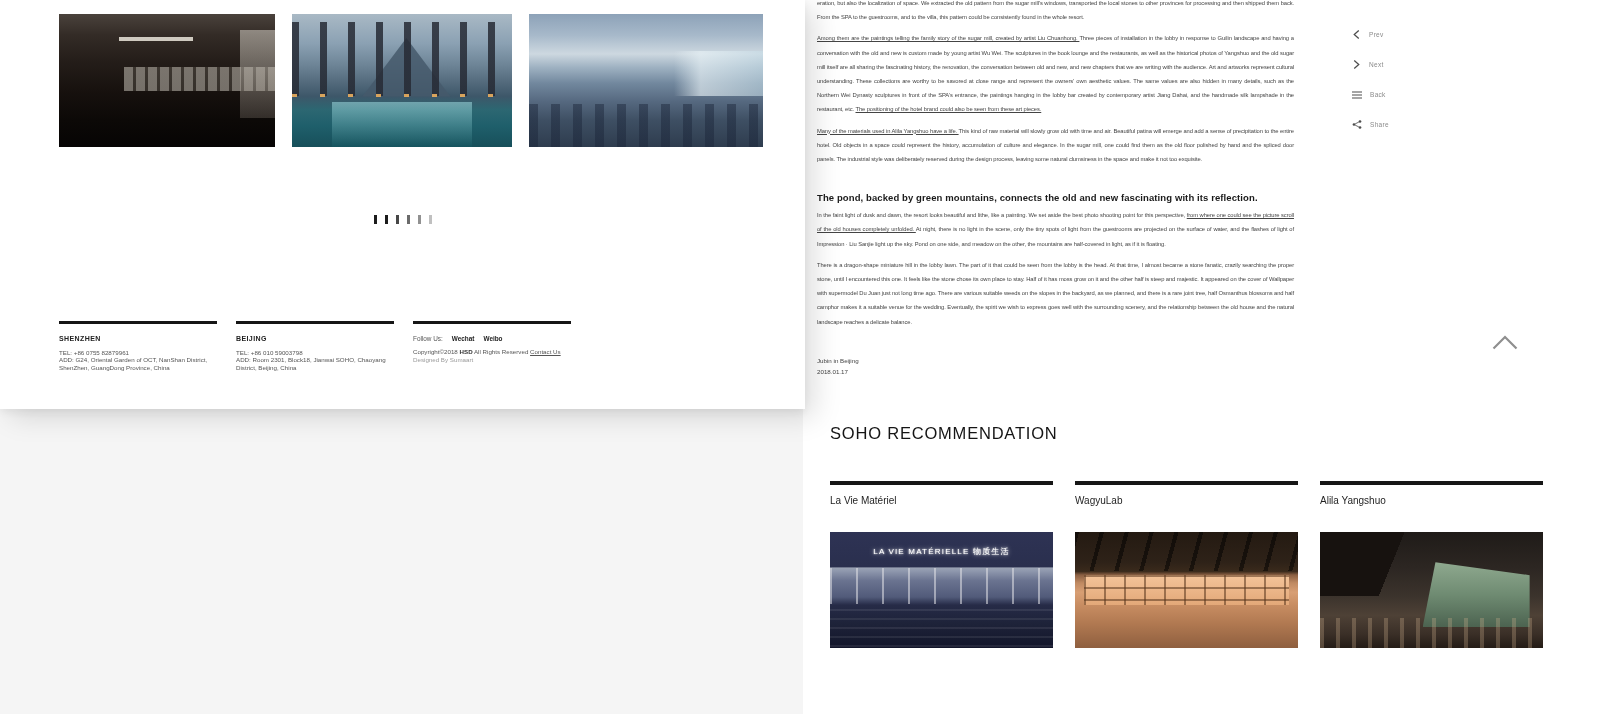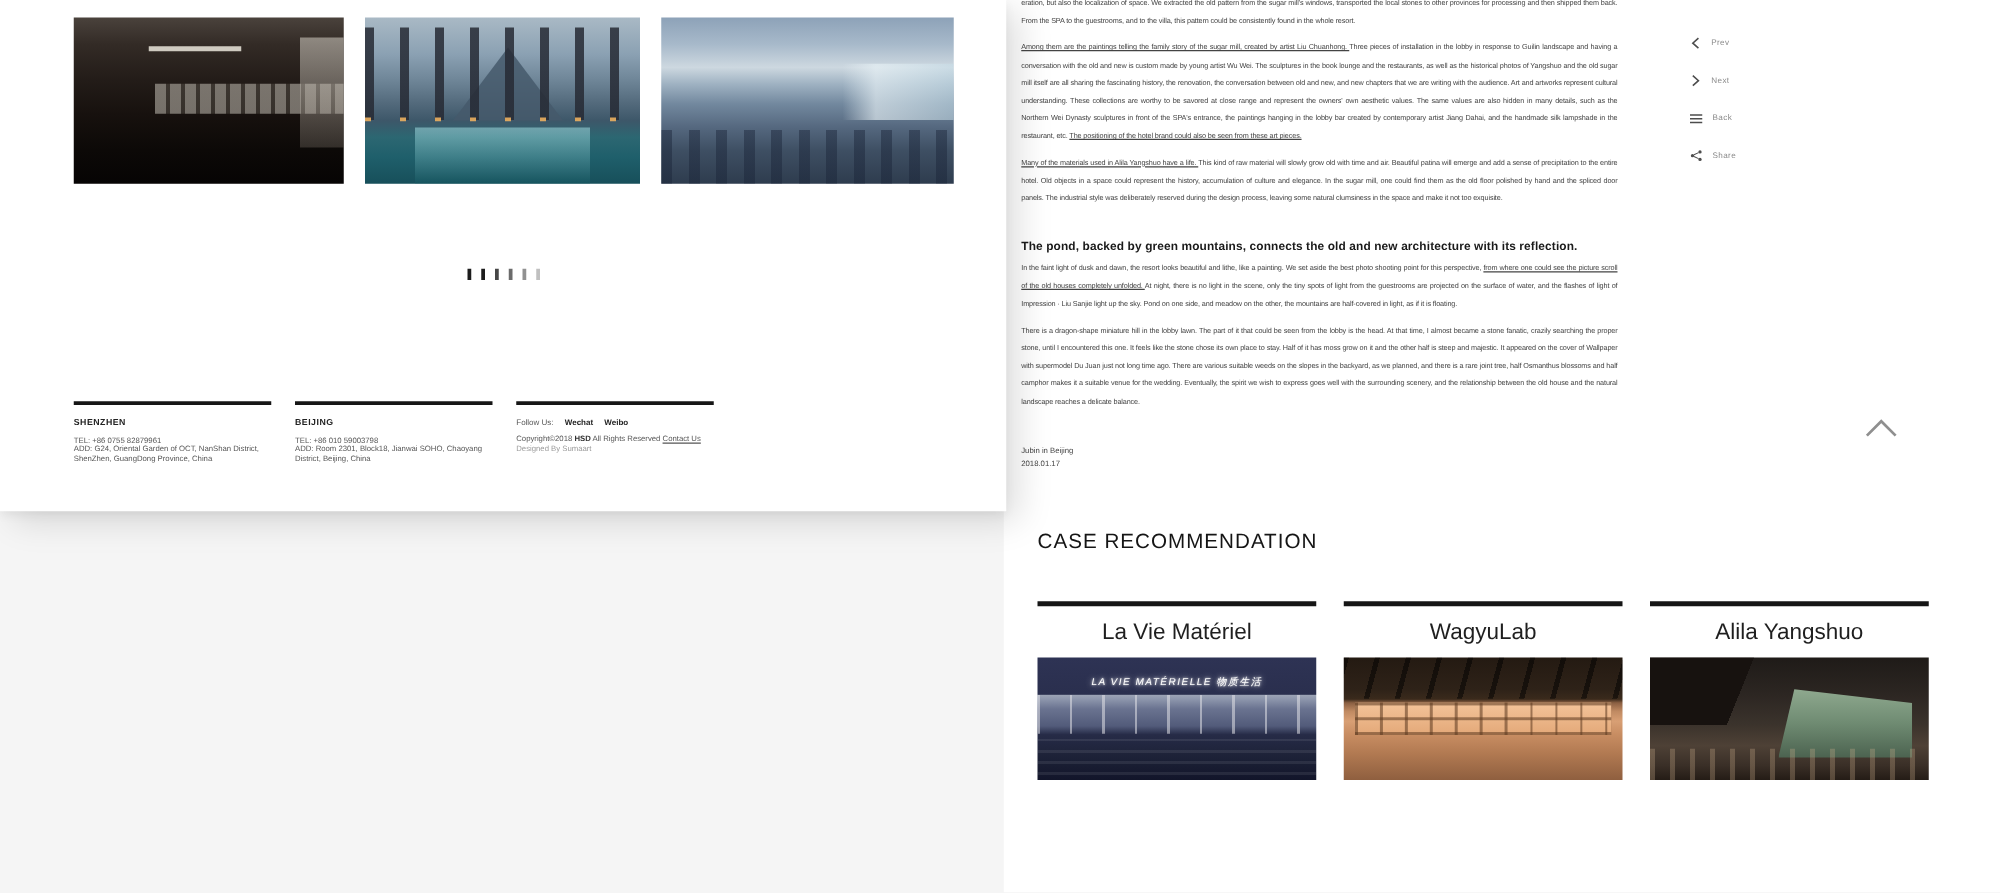--- a/index.html
+++ b/index.html
@@ -69,22 +69,22 @@
   .nav-item svg { display:block; }
   .nav-label { font-size:6.5px; color:#8a8a8a; letter-spacing:0.3px; }
 
   .back-to-top { position:absolute; left:688px; top:334px; width:30px; height:18px; cursor:pointer; }
 
   
   .case-title { position:absolute; left:27px; top:424px; font-size:16.5px; letter-spacing:0.8px; color:#151515; font-weight:500; }
   .cards { position:absolute; left:27px; top:481px; width:713px; display:grid; grid-template-columns:repeat(3,223px); column-gap:22px; }
   .card { cursor:pointer; }
   .card-rule { height:4px; background:#161616; }
-  .card-name { font-size:18px; color:#1f1f1f; font-weight:500; margin-top:10px;text-align:center; }
-  .case-photo { margin-top:10px; height:98px; position:relative; overflow:hidden;font-style:italic; }
+  .card-name { font-size:10px; color:#1f1f1f; font-weight:500; margin-top:10px; }
+  .case-photo { margin-top:26px; height:116px; position:relative; overflow:hidden; }
 
   .photo-lavie { background:linear-gradient(180deg,#2e3354 0%,#2a2f4e 30%,#9aa2b4 31%,#8d96ac 34%,#6a7390 42%,#525b7a 56%,#262b47 63%,#1d2238 80%,#12152a 100%); }
   .sign-text { position:absolute; left:0; right:0; top:14px; text-align:center; color:#fff; font-size:8px;
     letter-spacing:1.2px; text-shadow:0 0 5px rgba(255,255,255,0.85), 0 0 2px #fff; white-space:nowrap; }
   .lavie-mullions { position:absolute; left:0; right:0; top:31%; height:31%;
     background:repeating-linear-gradient(90deg, rgba(225,225,230,0.55) 0 2px, rgba(0,0,0,0) 2px 26px); }
   .lavie-streaks { position:absolute; left:0; right:0; top:66%; bottom:0;
     background:repeating-linear-gradient(180deg, rgba(255,255,255,0.08) 0 2px, rgba(0,0,0,0) 2px 9px); }
 
   .photo-alila { background:linear-gradient(180deg,#1f1b18 0%,#2c2622 30%,#3b332c 55%,#4e4136 72%,#3a2f27 88%,#241c16 100%); }
@@ -160,21 +160,21 @@
     </div>
   </div>
 </div>
 
 <div class="right-page">
 
   <div class="article-col">
     <p><span>eration, but also the localization of space. We extracted the old pattern from the sugar mill's windows, transported the local stones to other provinces for processing and then shipped them back. From the SPA to the guestrooms, and to the villa, this pattern could be consistently found in the whole resort.</span></p>
     <p><span class="u">Among them are the paintings telling the family story of the sugar mill, created by artist Liu Chuanhong. </span><span>Three pieces of installation in the lobby in response to Guilin landscape and having a conversation with the old and new is custom made by young artist Wu Wei. The sculptures in the book lounge and the restaurants, as well as the historical photos of Yangshuo and the old sugar mill itself are all sharing the fascinating history, the renovation, the conversation between old and new, and new chapters that we are writing with the audience. Art and artworks represent cultural understanding. These collections are worthy to be savored at close range and represent the owners' own aesthetic values. The same values are also hidden in many details, such as the Northern Wei Dynasty sculptures in front of the SPA's entrance, the paintings hanging in the lobby bar created by contemporary artist Jiang Dahai, and the handmade silk lampshade in the restaurant, etc. </span><span class="u">The positioning of the hotel brand could also be seen from these art pieces.</span></p>
     <p><span class="u">Many of the materials used in Alila Yangshuo have a life. </span><span>This kind of raw material will slowly grow old with time and air. Beautiful patina will emerge and add a sense of precipitation to the entire hotel. Old objects in a space could represent the history, accumulation of culture and elegance. In the sugar mill, one could find them as the old floor polished by hand and the spliced door panels. The industrial style was deliberately reserved during the design process, leaving some natural clumsiness in the space and make it not too exquisite.</span></p>
-    <h3 class="sub-heading">The pond, backed by green mountains, connects the old and new architecture with its reflection.</h3>
+    <h3 class="sub-heading">The pond, backed by green mountains, connects the old and new fascinating with its reflection.</h3>
     <p><span>In the faint light of dusk and dawn, the resort looks beautiful and lithe, like a painting. We set aside the best photo shooting point for this perspective, </span><span class="u">from where one could see the picture scroll of the old houses completely unfolded. </span><span>At night, there is no light in the scene, only the tiny spots of light from the guestrooms are projected on the surface of water, and the flashes of light of Impression · Liu Sanjie light up the sky. Pond on one side, and meadow on the other, the mountains are half-covered in light, as if it is floating.</span></p>
     <p><span>There is a dragon-shape miniature hill in the lobby lawn. The part of it that could be seen from the lobby is the head. At that time, I almost became a stone fanatic, crazily searching the proper stone, until I encountered this one. It feels like the stone chose its own place to stay. Half of it has moss grow on it and the other half is steep and majestic. It appeared on the cover of Wallpaper with supermodel Du Juan just not long time ago. There are various suitable weeds on the slopes in the backyard, as we planned, and there is a rare joint tree, half Osmanthus blossoms and half camphor makes it a suitable venue for the wedding. Eventually, the spirit we wish to express goes well with the surrounding scenery, and the relationship between the old house and the natural landscape reaches a delicate balance.</span></p>
     <div class="signature">
       <div>Jubin in Beijing</div>
       <div>2018.01.17</div>
     </div>
   </div>
 
   <div class="nav-rail">
     <div class="nav-item">
@@ -218,21 +218,21 @@
       <span class="nav-label">Share</span>
     </div>
   </div>
 
   <div class="back-to-top">
     <span><svg width="28" height="17" viewBox="0 0 28 17">
           <path d="M2.5 14.5 L14 3 L25.5 14.5" fill="none" stroke="#8f8f8f" stroke-width="2.2"></path>
         </svg></span>
   </div>
 
-  <h2 class="case-title">CASE RECOMMENDATION</h2>
+  <h2 class="case-title">SOHO RECOMMENDATION</h2>
 
   <div class="cards">
     <div class="card">
       <div class="card-rule"></div>
       <div class="card-name">La Vie Matériel</div>
       <div class="case-photo photo-lavie">
         <div class="sign-text">LA VIE MATÉRIELLE 物质生活</div>
         <div class="lavie-mullions"></div>
         <div class="lavie-streaks"></div>
       </div>

